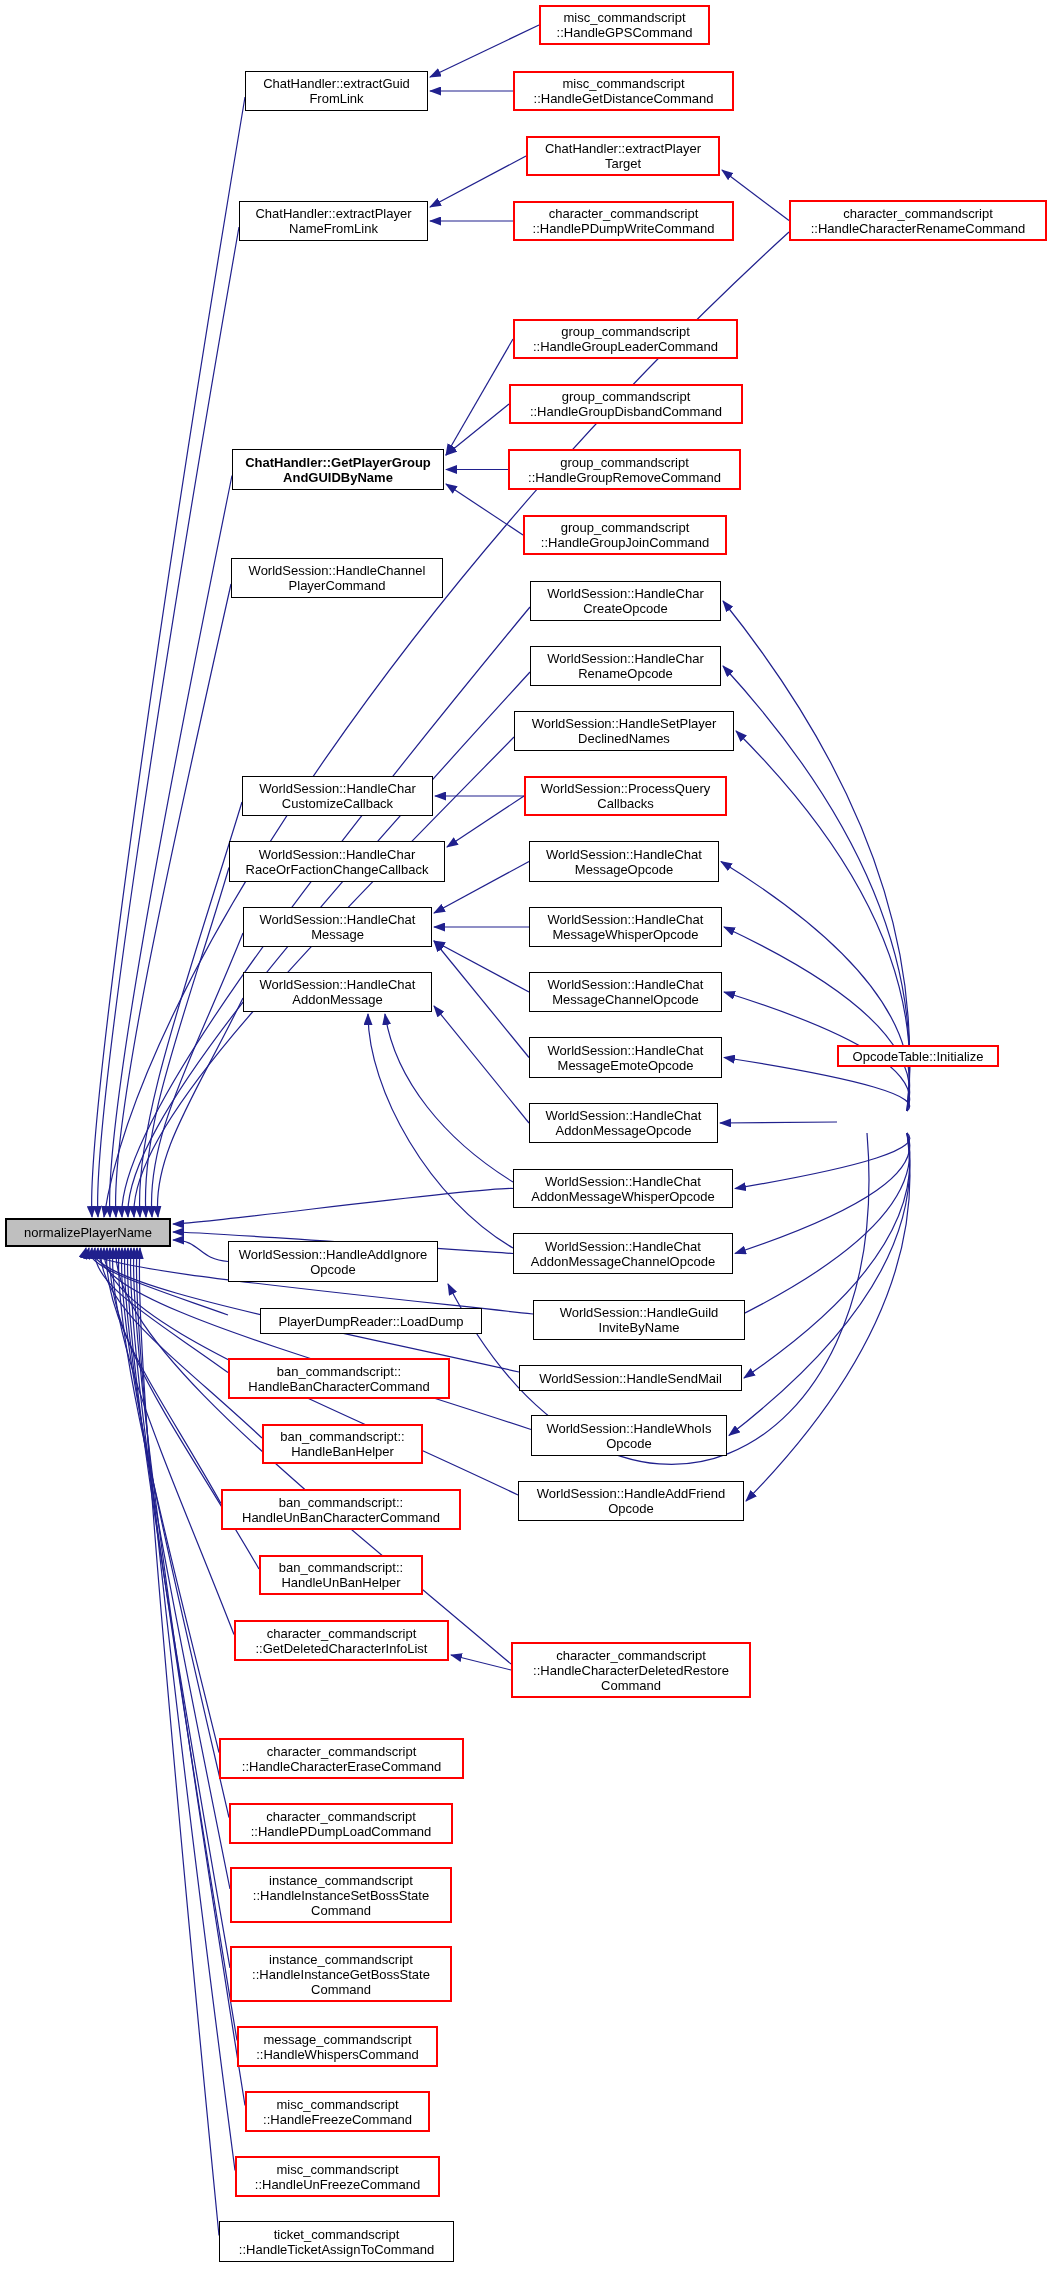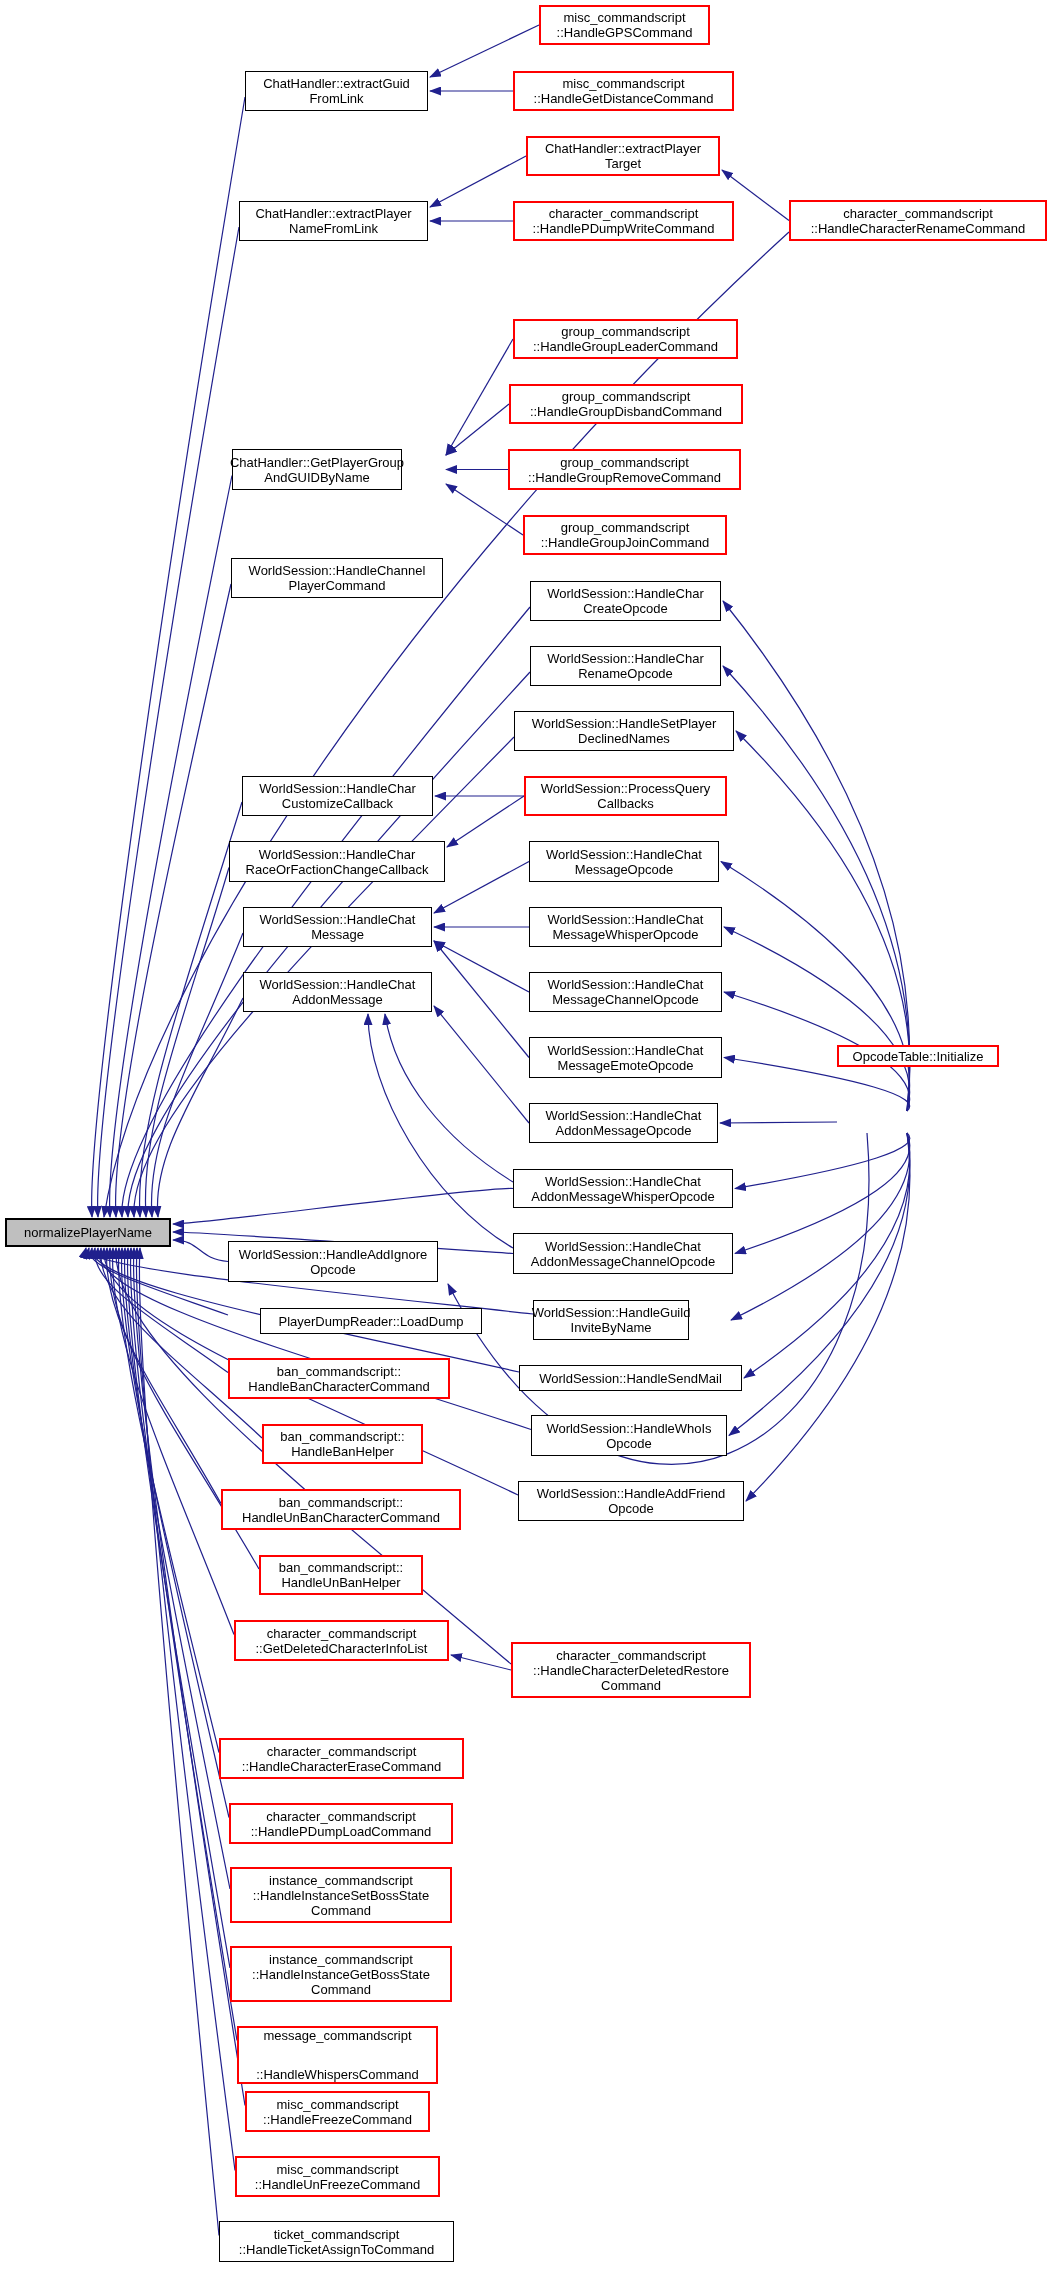--- a/index.html
+++ b/index.html
@@ -123,21 +123,21 @@
         <span>::HandleCharacterRenameCommand</span>
       </div>
       <div class="node truncated" style="left: 513px; top: 319px; width: 225px; height: 40px; border: 2px solid rgb(255, 0, 0);">
         <span>group_commandscript</span>
         <span>::HandleGroupLeaderCommand</span>
       </div>
       <div class="node truncated" style="left: 509px; top: 384px; width: 234px; height: 40px; border: 2px solid rgb(255, 0, 0);">
         <span>group_commandscript</span>
         <span>::HandleGroupDisbandCommand</span>
       </div>
-      <div class="node normal" style="left: 232px; top: 449px; width: 170px; height: 41px; border: 1.5px solid rgb(0, 0, 0);">
+      <div class="node normal" style="left: 232px; top: 449px; width: 212px; height: 41px; border: 1.5px solid rgb(0, 0, 0); font-weight: bold;">
         <span>ChatHandler::GetPlayerGroup</span>
         <span>AndGUIDByName</span>
       </div>
       <div class="node truncated" style="left: 508px; top: 449px; width: 233px; height: 41px; border: 2px solid rgb(255, 0, 0);">
         <span>group_commandscript</span>
         <span>::HandleGroupRemoveCommand</span>
       </div>
       <div class="node truncated" style="left: 523px; top: 515px; width: 204px; height: 40px; border: 2px solid rgb(255, 0, 0);">
         <span>group_commandscript</span>
         <span>::HandleGroupJoinCommand</span>
@@ -209,21 +209,21 @@
         <span>normalizePlayerName</span>
       </div>
       <div class="node normal" style="left: 513px; top: 1233px; width: 220px; height: 41px; border: 1.5px solid rgb(0, 0, 0);">
         <span>WorldSession::HandleChat</span>
         <span>AddonMessageChannelOpcode</span>
       </div>
       <div class="node normal" style="left: 228px; top: 1241px; width: 210px; height: 41px; border: 1.5px solid rgb(0, 0, 0);">
         <span>WorldSession::HandleAddIgnore</span>
         <span>Opcode</span>
       </div>
-      <div class="node normal" style="left: 533px; top: 1300px; width: 156px; height: 40px; border: 1.5px solid rgb(0, 0, 0);">
+      <div class="node normal" style="left: 533px; top: 1300px; width: 212px; height: 40px; border: 1.5px solid rgb(0, 0, 0);">
         <span>WorldSession::HandleGuild</span>
         <span>InviteByName</span>
       </div>
       <div class="node normal" style="left: 228px; top: 1308px; width: 222px; height: 26px; border: 1.5px solid rgb(0, 0, 0); margin-left: 32px;">
         <span>PlayerDumpReader::LoadDump</span>
       </div>
       <div class="node truncated" style="left: 228px; top: 1358px; width: 222px; height: 41px; border: 2px solid rgb(255, 0, 0);">
         <span>ban_commandscript::</span>
         <span>HandleBanCharacterCommand</span>
       </div>
@@ -270,21 +270,21 @@
       <div class="node truncated" style="left: 230px; top: 1867px; width: 222px; height: 56px; border: 2px solid rgb(255, 0, 0);">
         <span>instance_commandscript</span>
         <span>::HandleInstanceSetBossState</span>
         <span>Command</span>
       </div>
       <div class="node truncated" style="left: 230px; top: 1946px; width: 222px; height: 56px; border: 2px solid rgb(255, 0, 0);">
         <span>instance_commandscript</span>
         <span>::HandleInstanceGetBossState</span>
         <span>Command</span>
       </div>
-      <div class="node truncated" style="left: 237px; top: 2026px; width: 201px; height: 58px; border: 2px solid rgb(255, 0, 0); justify-content: space-between;">
+      <div class="node truncated" style="left: 237px; top: 2026px; width: 201px; height: 41px; border: 2px solid rgb(255, 0, 0);">
         <span>message_commandscript</span>
         <span>::HandleWhispersCommand</span>
       </div>
       <div class="node truncated" style="left: 245px; top: 2091px; width: 185px; height: 41px; border: 2px solid rgb(255, 0, 0);">
         <span>misc_commandscript</span>
         <span>::HandleFreezeCommand</span>
       </div>
       <div class="node truncated" style="left: 235px; top: 2156px; width: 205px; height: 41px; border: 2px solid rgb(255, 0, 0);">
         <span>misc_commandscript</span>
         <span>::HandleUnFreezeCommand</span>

